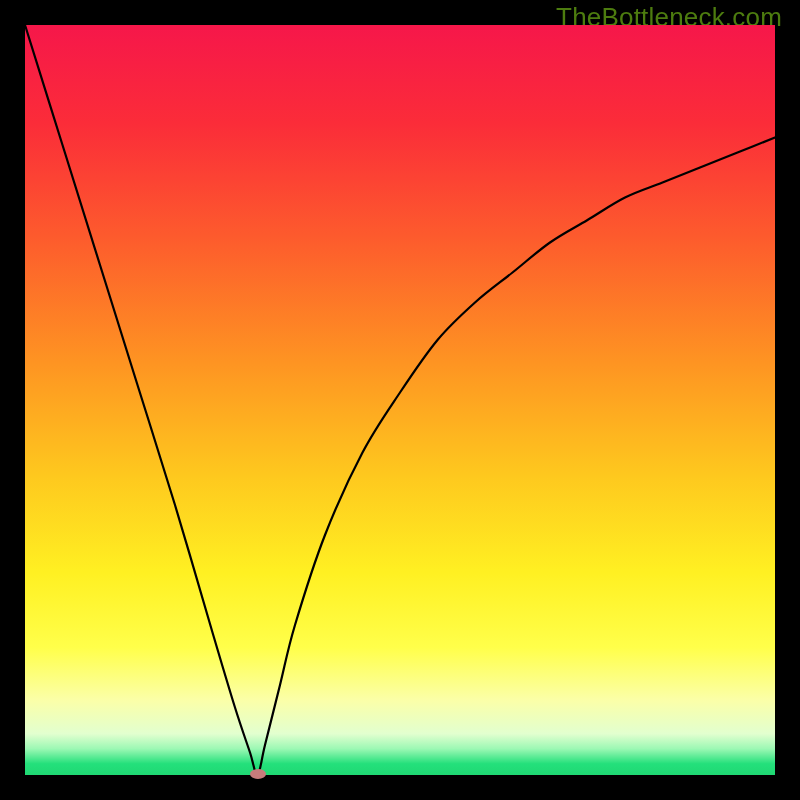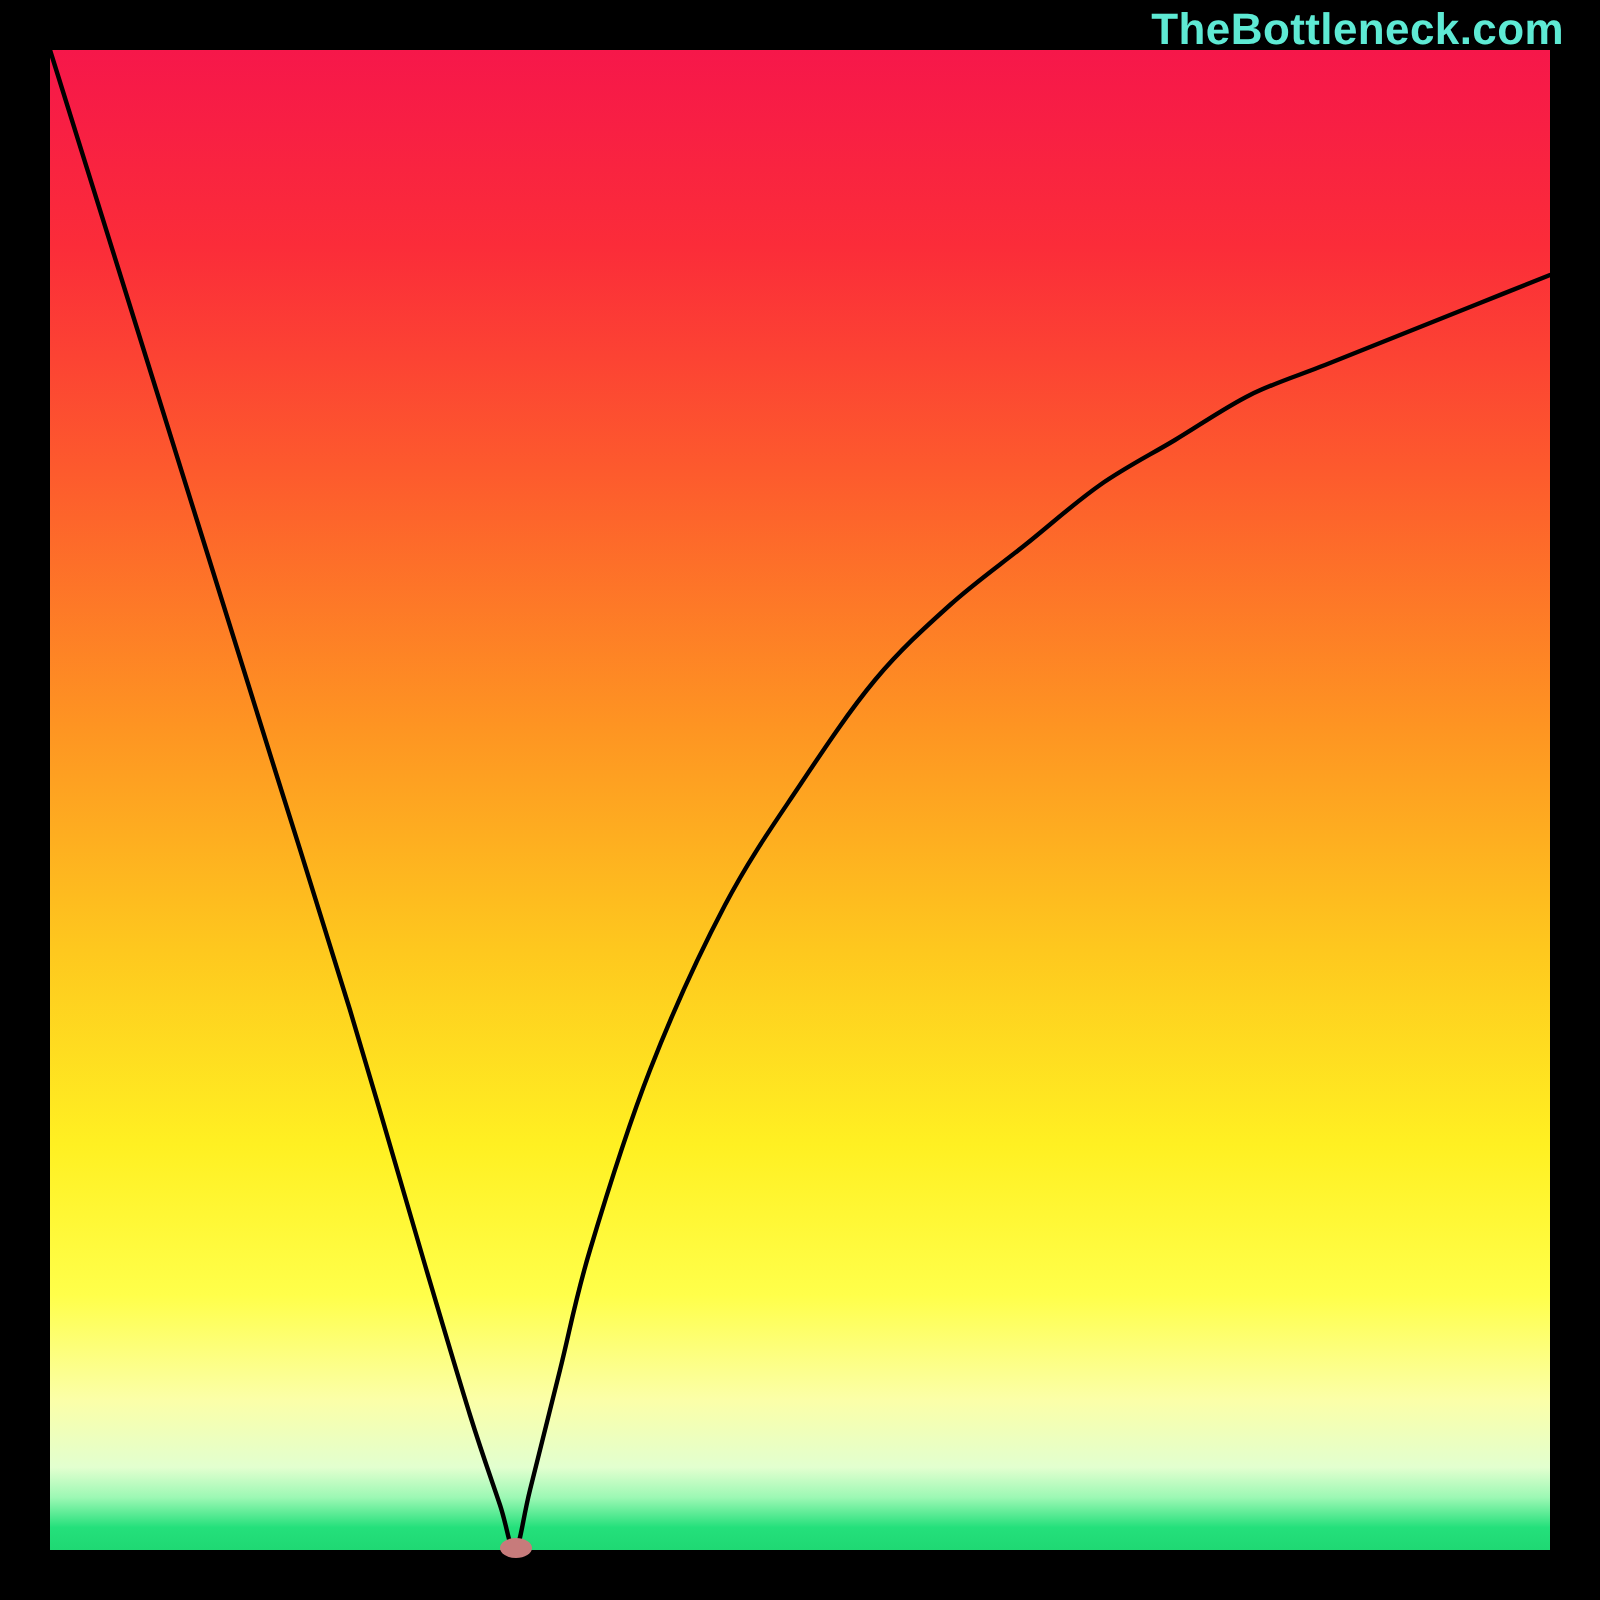--- a/index.html
+++ b/index.html
@@ -25,23 +25,23 @@
     top: 25px;
     left: 25px;
     width: 750px;
     height: 750px;
     
   }
   .watermark {
     position: absolute;
     top: 2px;
     right: 18px;
-    color: #5eead4;
-    font-size: 22px;
-    font-weight: 700;
+    color: #4d7c0f;
+    font-size: 26px;
+    font-weight: 400;
     letter-spacing: 0.2px;
     font-family: Arial, sans-serif;
   }
   svg.curve {
     position: absolute;
     top: 25px;
     left: 25px;
     width: 750px;
     height: 750px;
     overflow: visible;

